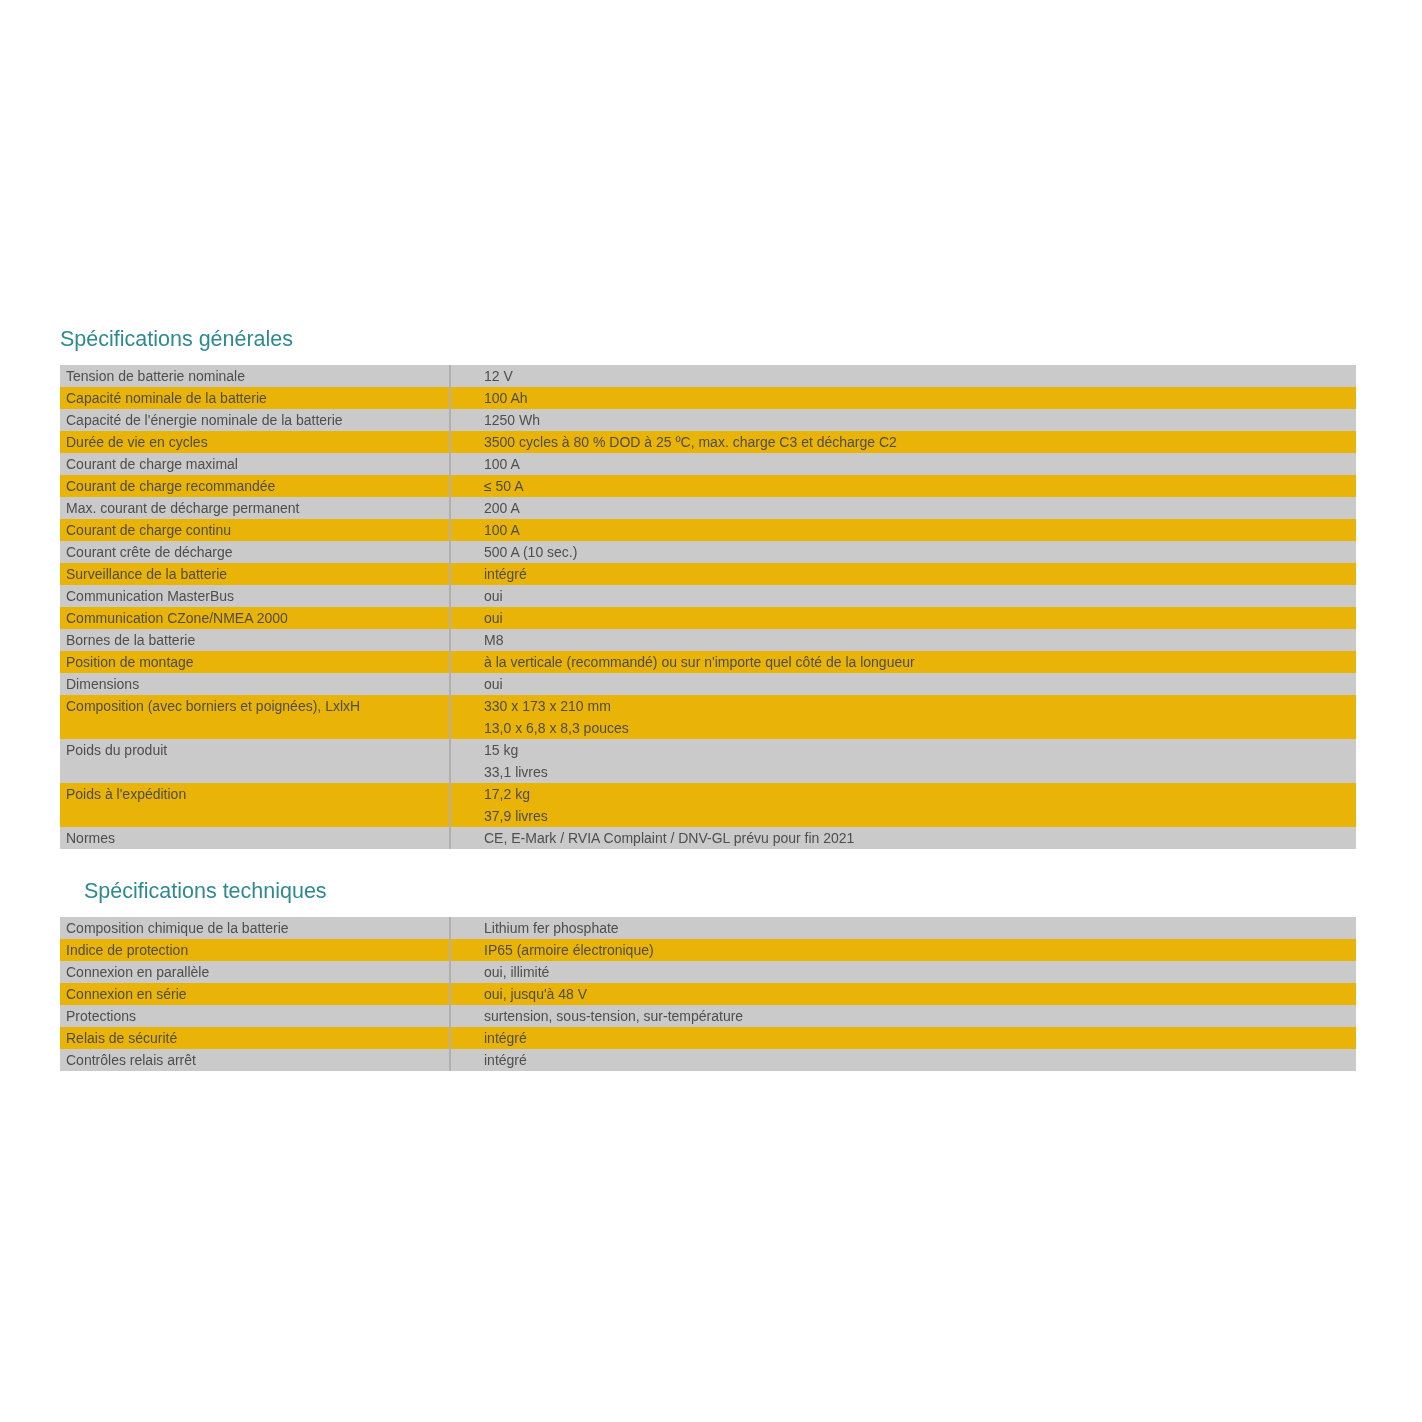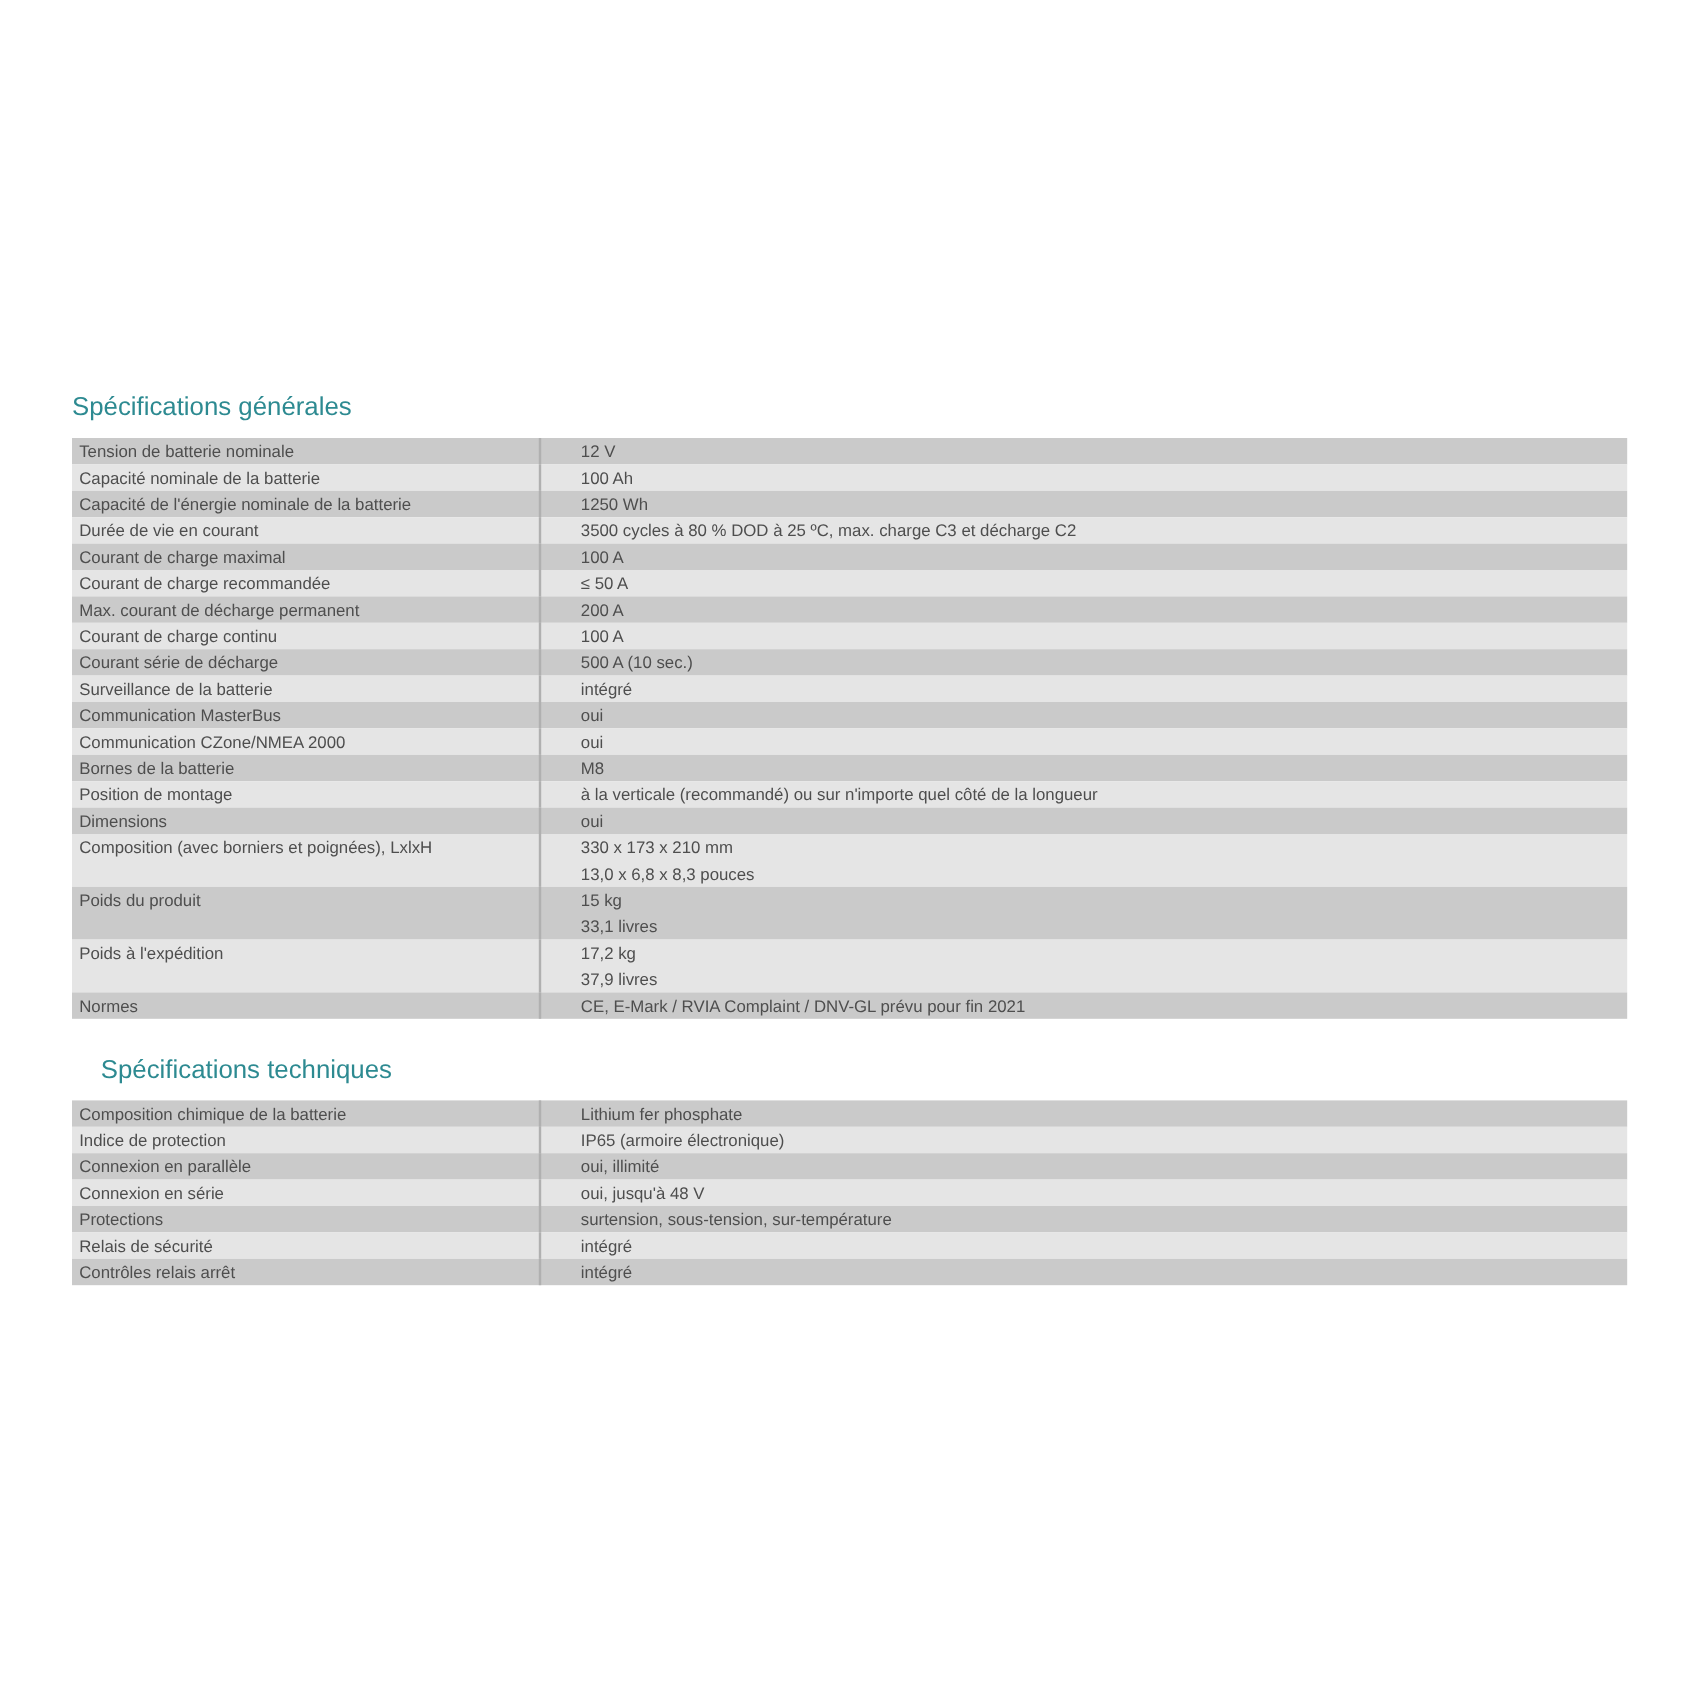--- a/index.html
+++ b/index.html
@@ -32,21 +32,21 @@
   section + section .section-title{
     margin-top:0;
     margin-left:24px;
   }
   .spec-table{
     width:1296px;
     margin:0 0 29px 0;
   }
   .spec-row{
     display:flex;
-    background:#e5e5e5;
+    background:#eab308;
   }
   .spec-row.alt{
     background:var(--rowAlt);
   }
   .spec-label{
     flex:0 0 389px;
     width:389px;
     padding-left:6px;
     font-size:14px;
     line-height:22px;
@@ -83,21 +83,21 @@
             <div class="spec-line">100 Ah</div>
           </div>
         </div>
         <div class="spec-row alt">
           <div class="spec-label">Capacité de l'énergie nominale de la batterie</div>
           <div class="spec-values">
             <div class="spec-line">1250 Wh</div>
           </div>
         </div>
         <div class="spec-row">
-          <div class="spec-label">Durée de vie en courant</div>
+          <div class="spec-label">Durée de vie en cycles</div>
           <div class="spec-values">
             <div class="spec-line">3500 cycles à 80 % DOD à 25 ºC, max. charge C3 et décharge C2</div>
           </div>
         </div>
         <div class="spec-row alt">
           <div class="spec-label">Courant de charge maximal</div>
           <div class="spec-values">
             <div class="spec-line">100 A</div>
           </div>
         </div>
@@ -113,21 +113,21 @@
             <div class="spec-line">200 A</div>
           </div>
         </div>
         <div class="spec-row">
           <div class="spec-label">Courant de charge continu</div>
           <div class="spec-values">
             <div class="spec-line">100 A</div>
           </div>
         </div>
         <div class="spec-row alt">
-          <div class="spec-label">Courant série de décharge</div>
+          <div class="spec-label">Courant crête de décharge</div>
           <div class="spec-values">
             <div class="spec-line">500 A (10 sec.)</div>
           </div>
         </div>
         <div class="spec-row">
           <div class="spec-label">Surveillance de la batterie</div>
           <div class="spec-values">
             <div class="spec-line">intégré</div>
           </div>
         </div>

